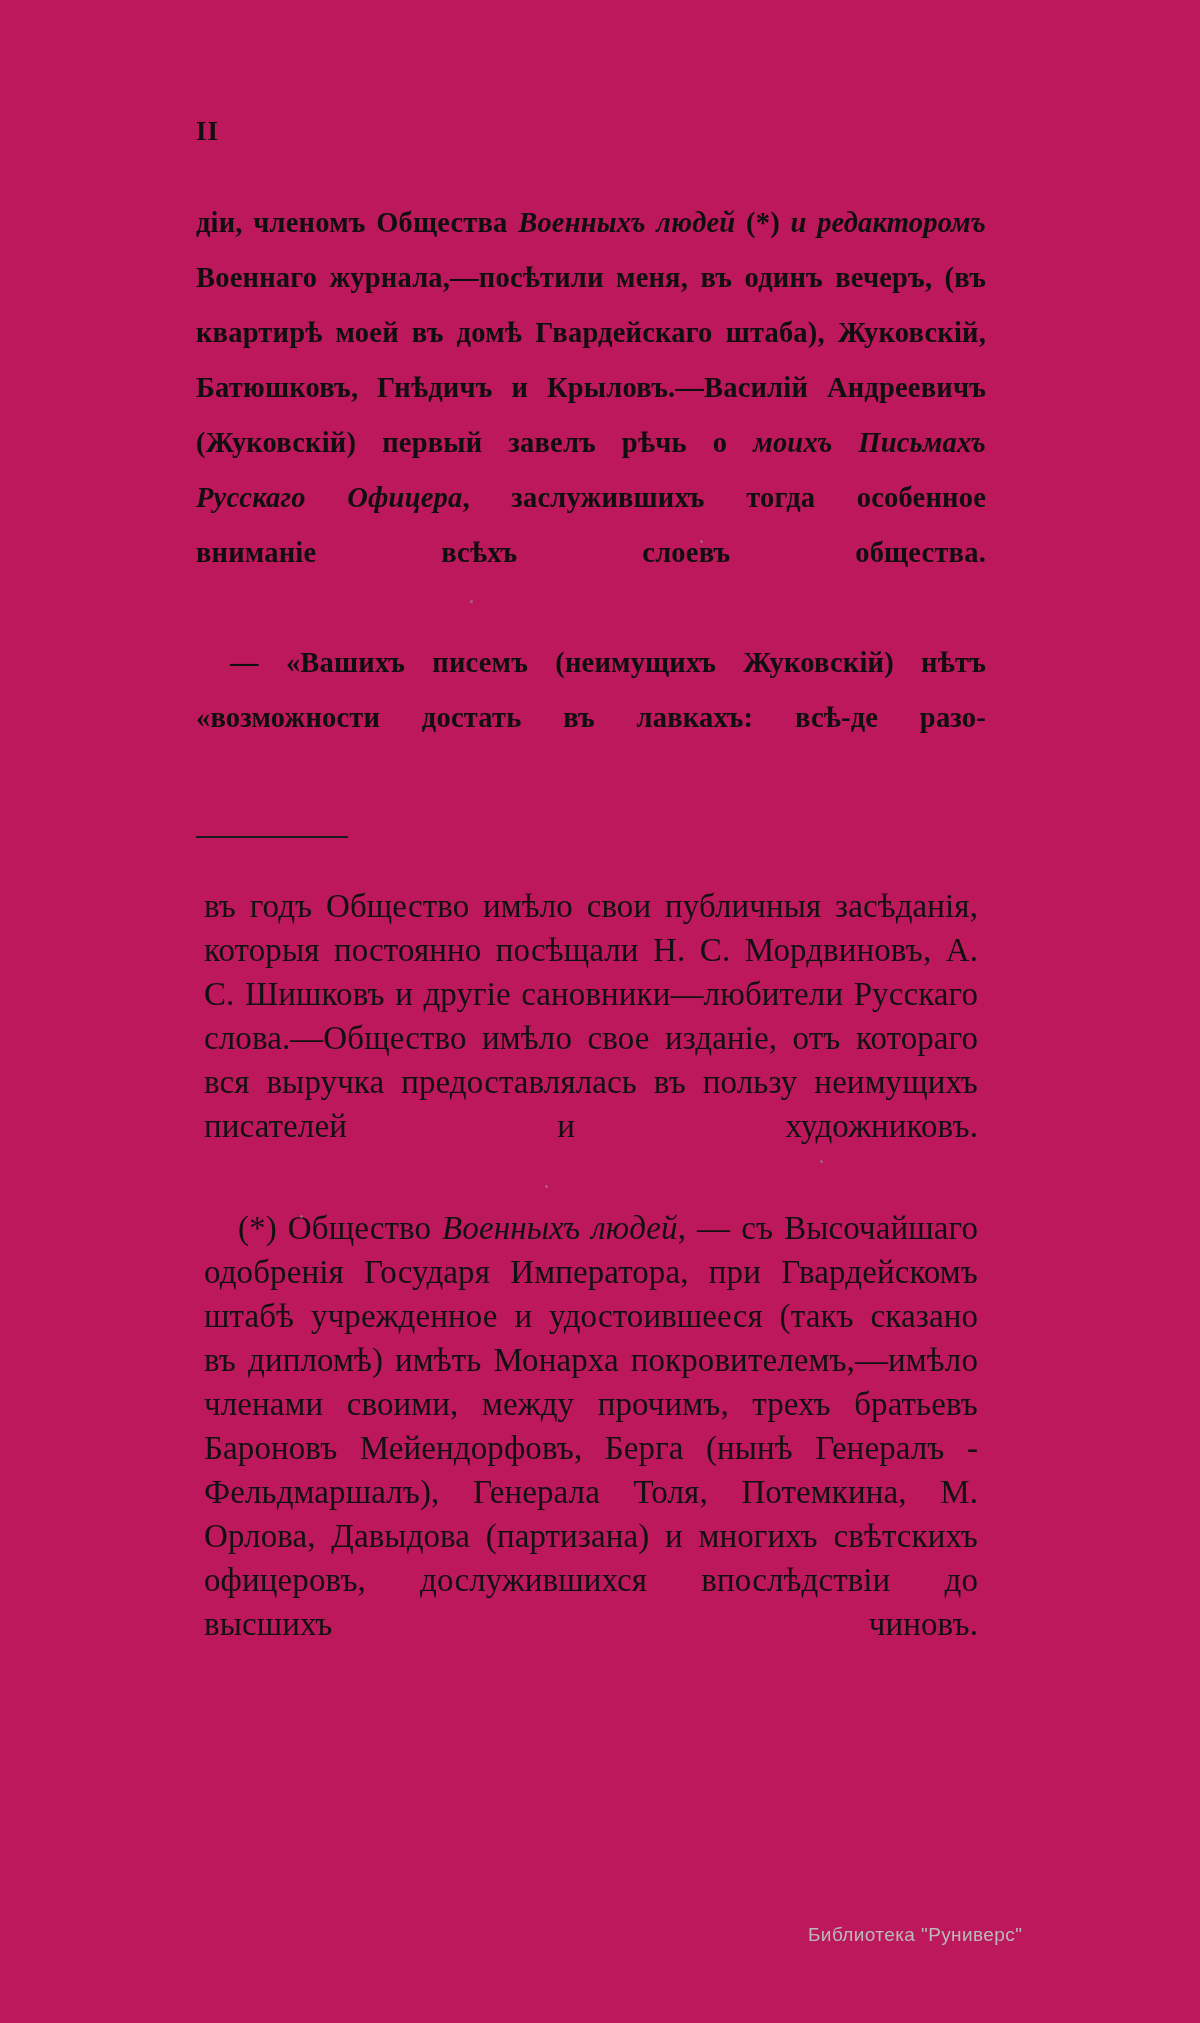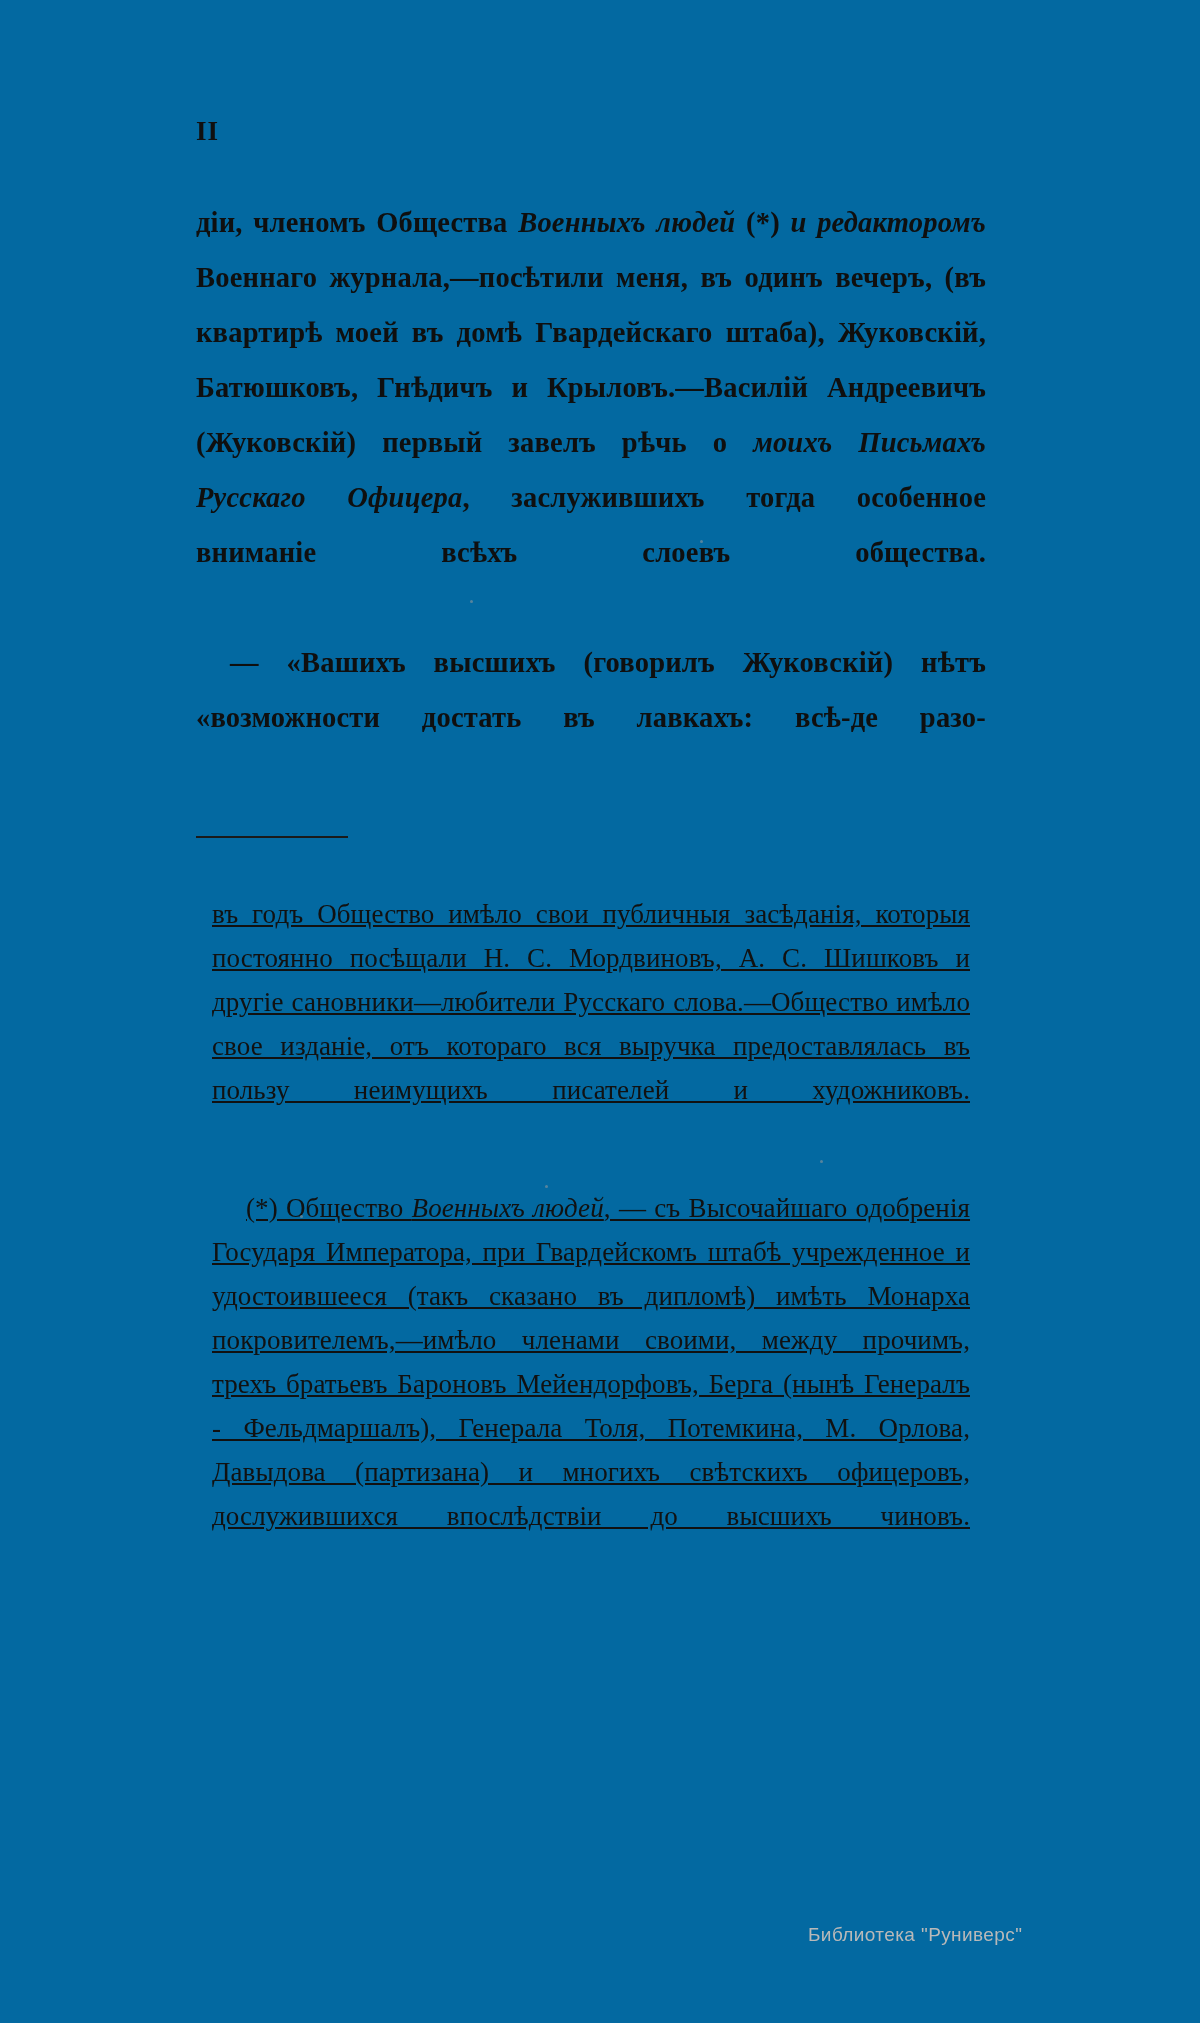--- a/index.html
+++ b/index.html
@@ -14,21 +14,21 @@
     font-family: "Liberation Serif", serif;
     color: #111111;
     overflow: hidden;
   }
 
   .page {
     position: absolute;
     left: 0; top: 0;
     width: 1200px;
     height: 2023px;
-    background: #0369a1;
+    background: #be185d;
   }
 
   .page-number {
     position: absolute;
     left: 196px;
     top: 116px;
     font-family: "Liberation Serif", serif;
     font-size: 27px;
     font-weight: bold;
     letter-spacing: 1px;
@@ -77,29 +77,28 @@
   }
 
   .footnotes {
     position: absolute;
     left: 196px;
     top: 876px;
     width: 790px;
   }
 
   .footnotes p {
-    margin: 16px;
-    font-size: 27px;
+    margin: 8px;
+    font-size: 33px;
     line-height: 44px;
     text-align: justify;
     text-align-last: justify;
     color: #111111;
     letter-spacing: 0.1px;
     word-spacing: 1px;
-    text-decoration: underline;
   }
 
   .fn-gap {
     height: 42px;
   }
 
   .watermark {
     position: absolute;
     left: 808px;
     top: 1924px;
@@ -119,21 +118,21 @@
 </head>
 <body>
 
 <div class="page">
 
   <div class="page-number">II</div>
 
   <div class="body-block">
     <p id="para1"><span>дiи, членомъ Общества </span><i>Военныхъ людей</i><span> (*) </span><i>и редакторомъ</i><span> Военнаго журнала,—посѣтили меня, въ одинъ вечеръ, (въ квартирѣ моей въ домѣ Гвардейскаго штаба), Жуковскiй, Батюшковъ, Гнѣдичъ и Крыловъ.—Василiй Андреевичъ (Жуковскiй) первый завелъ рѣчь о </span><i>моихъ Письмахъ Русскаго Офицера</i><span>, заслужившихъ тогда особенное вниманiе всѣхъ слоевъ общества.</span></p>
     <div class="para-gap"></div>
-    <p id="para2"><span class="indent"></span><span>— «Вашихъ высшихъ (говорилъ Жуковскiй) нѣтъ «возможности достать въ лавкахъ: всѣ-де разо-</span></p>
+    <p id="para2"><span class="indent"></span><span>— «Вашихъ писемъ (неимущихъ Жуковскiй) нѣтъ «возможности достать въ лавкахъ: всѣ-де разо-</span></p>
   </div>
 
   <div class="footnote-rule"></div>
 
   <div class="footnotes">
     <p id="fn1"><span>въ годъ Общество имѣло свои публичныя засѣданiя, которыя постоянно посѣщали Н. С. Мордвиновъ, А. С. Шишковъ и другiе сановники—любители Русскаго слова.—Общество имѣло свое изданiе, отъ котораго вся выручка предоставлялась въ пользу неимущихъ писателей и художниковъ.</span></p>
     <div class="fn-gap"></div>
     <p id="fn2"><span class="indent"></span><span>(*) Общество </span><i>Военныхъ людей</i><span>, — съ Высочайшаго одобренiя Государя Императора, при Гвардейскомъ штабѣ учрежденное и удостоившееся (такъ сказано въ дипломѣ) имѣть Монарха покровителемъ,—имѣло членами своими, между прочимъ, трехъ братьевъ Бароновъ Мейендорфовъ, Берга (нынѣ Генералъ - Фельдмаршалъ), Генерала Толя, Потемкина, М. Орлова, Давыдова (партизана) и многихъ свѣтскихъ офицеровъ, дослужившихся впослѣдствiи до высшихъ чиновъ.</span></p>
   </div>
 

